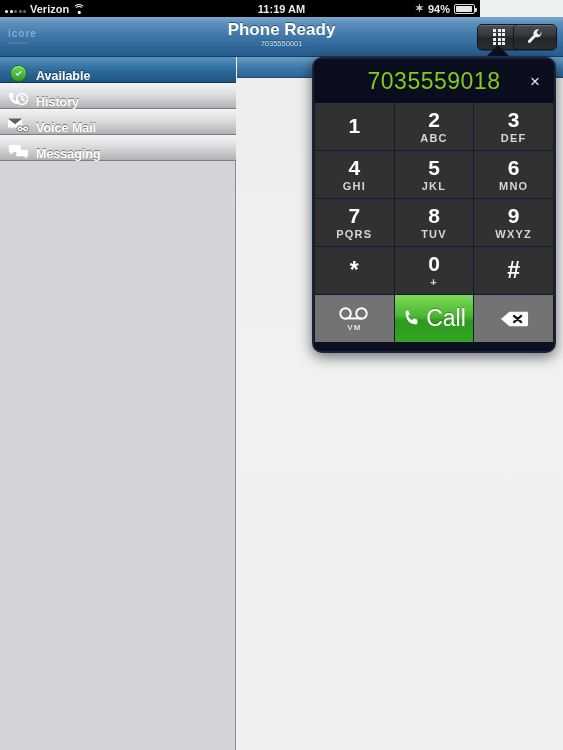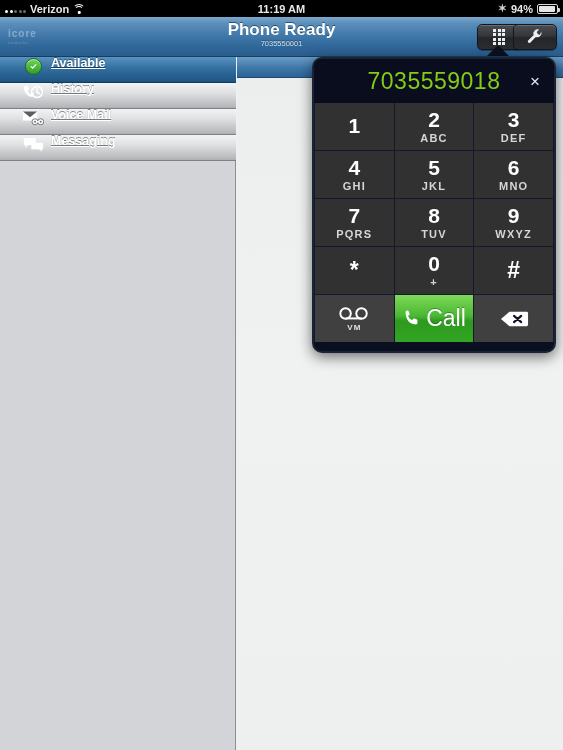--- a/index.html
+++ b/index.html
@@ -7,21 +7,21 @@
     width: 563px; height: 750px;
     overflow: hidden;
     background: #eff0f0;
     font-family: "Liberation Sans", sans-serif;
     -webkit-font-smoothing: antialiased;
   }
   #app { position: relative; width: 563px; height: 750px; }
 
   
   .statusbar {
-    position: absolute; left: 0; top: 0; width: 563px; height: 17px;
+    position: absolute; left: 0; top: 0; width: 480px; height: 17px;
     background: #000;
     color: #e8e8e8;
     font-size: 11px; font-weight: bold;
   }
   .sb-left { position: absolute; left: 5px; top: 0; height: 17px; display: flex; align-items: center; gap: 4px; }
   .sb-center { position: absolute; left: 0; top: 0; width: 563px; height: 17px; display: flex; align-items: center; justify-content: center; }
   .sb-right { position: absolute; right: 5px; top: 0; height: 17px; display: flex; align-items: center; gap: 4px; }
   .sig-dots { display: flex; align-items: flex-end; gap: 1.5px; height: 9px; }
   .sig-dots i { display: block; width: 3px; height: 3px; border-radius: 50%; background: #fff; }
   .sig-dots i.dim { background: #6d6d6d; }
@@ -82,28 +82,27 @@
   .content-band {
     position: absolute; left: 0; top: 0; right: 0; height: 21px;
     background: linear-gradient(to bottom, #6a9cc4 0%, #3f77a9 55%, #2d6396 100%);
     border-bottom: 1px solid #1d4b71;
     box-sizing: border-box;
   }
 
   
   .side-list { position: absolute; left: 0; top: 0; width: 236px; }
   .side-row {
-    position: relative; height: 26px; display: flex; align-items: flex-start;
-    padding-left: 22px; box-sizing: border-box;
+    position: relative; height: 26px; display: flex; align-items: flex-end;
+    padding-left: 7px; box-sizing: border-box;
     background: linear-gradient(to bottom, #f2f3f4 0%, #dfe0e2 40%, #b4b6b9 96%, #a9abae 100%);
     border-bottom: 1px solid #7e8084;
     color: #ffffff;
     font-size: 12.5px; font-weight: bold;
     text-shadow: 0 -1px 0 rgba(0,0,0,0.45);
-    text-decoration: underline;
   }
   .side-row.selected {
     background: linear-gradient(to bottom, #5a93c1 0%, #336f9f 45%, #1f5685 96%, #1b4f7c 100%);
     border-bottom: 1px solid #123c5e;
   }
   .side-row .icon { width: 22px; height: 18px; margin-right: 7px; display: flex; align-items: center; justify-content: center; flex: 0 0 22px; }
   .side-row .label { line-height: 1; }
   .check-badge { width: 15px; height: 15px; border-radius: 50%; background: linear-gradient(to bottom, #6fd65c, #2f9c28); border: 1px solid #1d6a1a; display: flex; align-items: center; justify-content: center; box-shadow: inset 0 1px 0 rgba(255,255,255,0.55); }
 
   
@@ -126,21 +125,21 @@
   .keys { display: grid; grid-template-columns: repeat(3, 1fr); grid-template-rows: repeat(4, 47px); background: #14192b; gap: 1px; padding: 0 1px; }
   .key {
     background: #313131;
     display: flex; flex-direction: column; align-items: center; justify-content: center;
     color: #ffffff;
   }
   .key .digit { font-size: 21px; font-weight: bold; line-height: 1; }
   .key .letters { font-size: 11px; font-weight: bold; letter-spacing: 1.2px; color: #d6d6d6; margin-top: 2px; }
   .key .sym { font-size: 23px; font-weight: bold; line-height: 1; }
   .actions { display: grid; grid-template-columns: 1fr 1fr 1fr; height: 47px; background: #14192b; gap: 1px; padding: 1px 1px 0 1px; }
-  .act { display: flex; flex-direction: column; align-items: center; justify-content: center; background: #404040; color: #fff; }
+  .act { display: flex; flex-direction: column; align-items: center; justify-content: center; background: #737373; color: #fff; }
   .act .vm-label { font-size: 8px; font-weight: bold; letter-spacing: 1px; color: #dfe2ea; margin-top: 2px; }
   .act.call { background: linear-gradient(to bottom, #7ed957 0%, #49b733 45%, #2e9a1f 55%, #33a524 100%); flex-direction: row; gap: 5px; }
   .act.call .call-label { font-size: 23px; font-weight: normal; color: #fff; text-shadow: 0 -1px 0 rgba(0,0,0,0.3); }
   .bksp { width: 30px; height: 18px; }
 </style>
 </head>
 <body>
 
 <div id="app">
 

